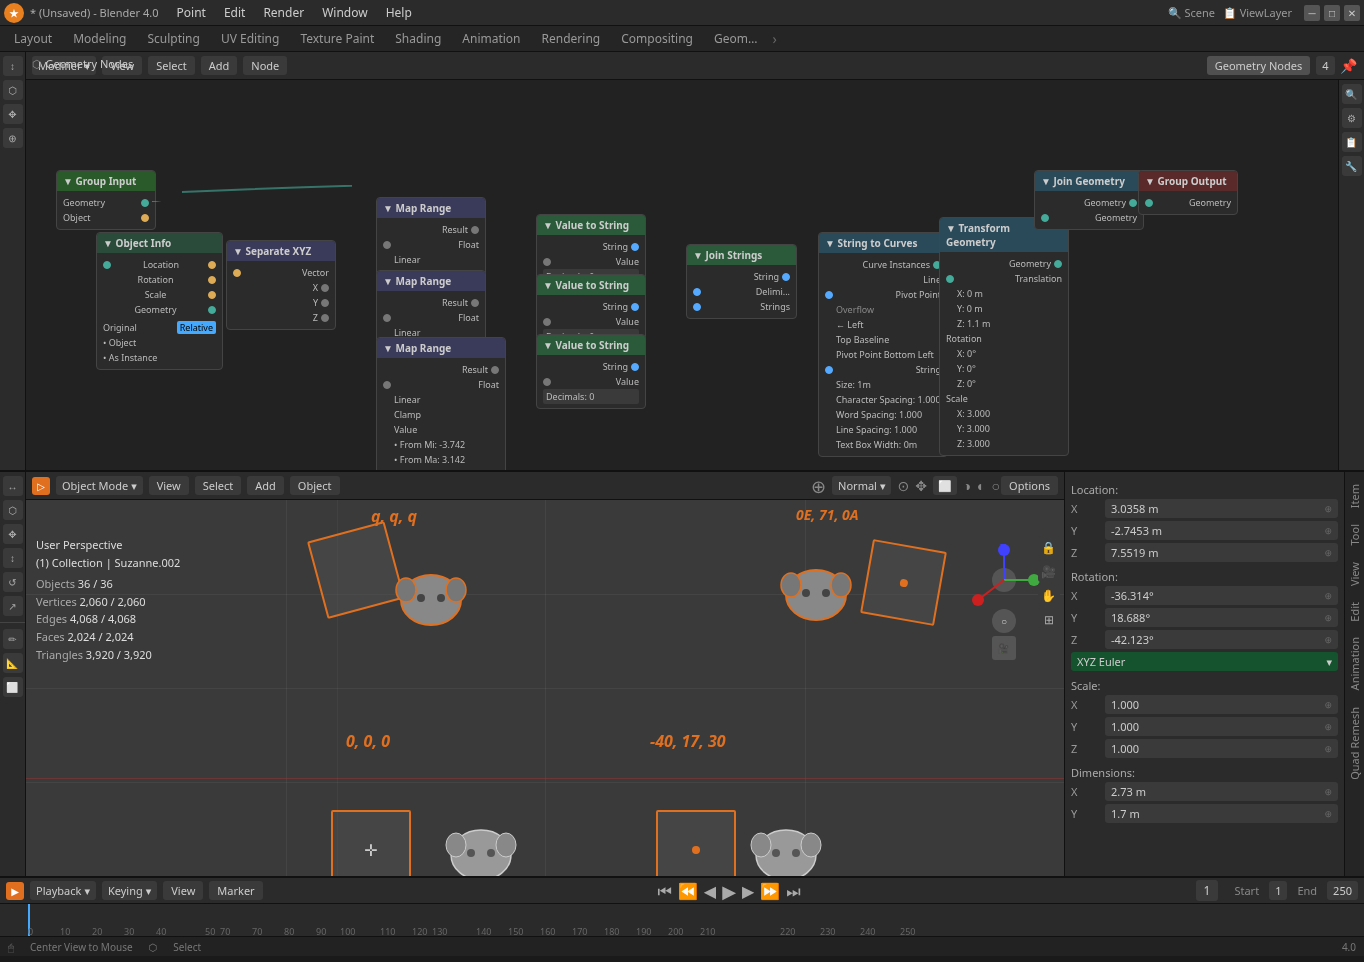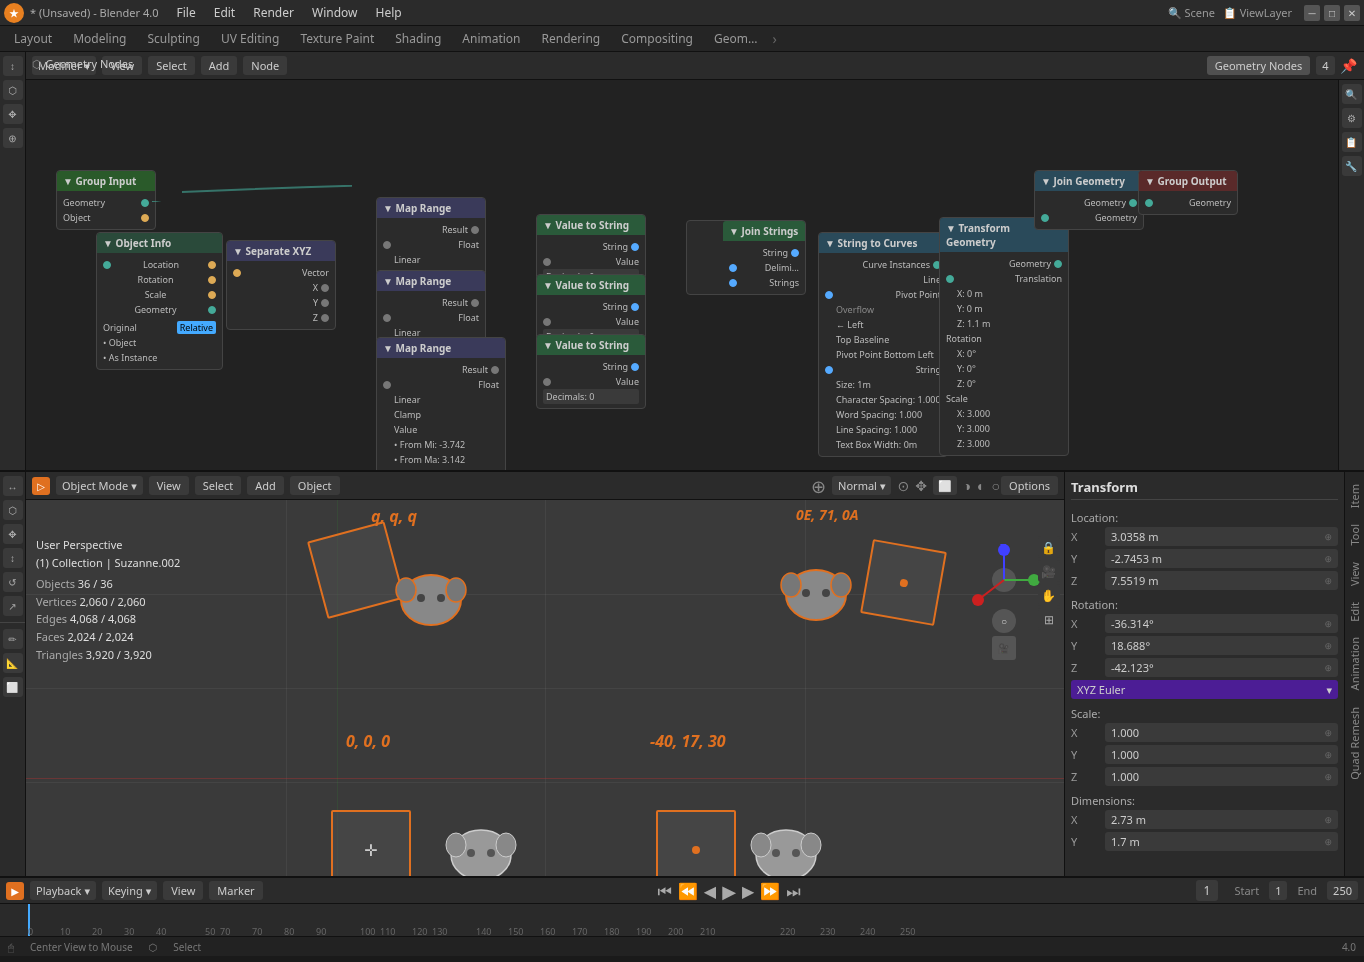--- a/index.html
+++ b/index.html
@@ -322,21 +322,21 @@
       color: #666;
       font-size: 9px;
     }
     .prop-subsection {
       color: #aaa;
       font-size: 11px;
       margin: 4px 0 2px 0;
     }
     .dropdown-select {
       width: 100%;
-      background: #4c1d95;
+      background: #14532d;
       border-radius: 3px;
       padding: 2px 6px;
       color: #ccc;
       font-size: 11px;
       display: flex;
       align-items: center;
       justify-content: space-between;
       margin-bottom: 3px;
     }
 
@@ -518,21 +518,21 @@
       cursor: pointer;
       z-index: 10;
     }
   </style>
 </head>
 <body>
 
 <div class="top-menu-bar">
   <div class="app-icon">★</div>
   <span class="title-text">* (Unsaved) - Blender 4.0</span>
-  <div class="menu-item">File</div>
+  <div class="menu-item">Point</div>
   <div class="menu-item">Edit</div>
   <div class="menu-item">Render</div>
   <div class="menu-item">Window</div>
   <div class="menu-item">Help</div>
   <div class="spacer"></div>
 
   <span style="font-size:11px;color:#999;margin-right:6px;">🔍 Scene</span>
   <span style="font-size:11px;color:#999;margin-right:10px;">📋 ViewLayer</span>
   <div class="window-controls">
     <div class="win-btn">─</div>
@@ -833,21 +833,21 @@
           <div class="node-row">
               <div class="node-socket socket-gray" style="margin-right:3px;"></div>
               <span>Value</span>
             </div>
           <div class="node-row" style="background:#3a3a3a;border-radius:2px;padding:1px 3px;">
               <span>Decimals: 0</span>
             </div>
         </div>
       </div>
 
-      <div class="node-box" style="left:660px;top:168px;width:120px;padding-left:36px;">
+      <div class="node-box" style="left:660px;top:192px;width:111px;">
         <div class="node-header-bar" style="background:#2a5a3a;">
           <span>▼ Join Strings</span>
         </div>
         <div class="node-body">
           <div class="node-row" style="justify-content:flex-end;">
               <span>String</span>
               <div class="node-socket socket-blue" style="margin-left:3px;"></div>
             </div>
           <div class="node-row">
               <div class="node-socket socket-blue" style="margin-right:3px;"></div>
@@ -1147,21 +1147,20 @@
         <div class="vp-side-icons">
           <div class="vp-icon-btn">🔒</div>
           <div class="vp-icon-btn">🎥</div>
           <div class="vp-icon-btn">✋</div>
           <div class="vp-icon-btn">⊞</div>
         </div>
       </div>
     </div>
 
     <div class="right-sidebar">
-      <div class="prop-section-title">Transform</div>
 
       <div class="prop-subsection">Location:</div>
       <div class="prop-row">
         <div class="prop-label">X</div>
         <div class="prop-value">
           <span>3.0358 m</span>
           <span class="prop-copy-icon">⊕</span>
         </div>
       </div>
       <div class="prop-row">
@@ -1292,21 +1291,21 @@
       <div class="ruler-mark" style="left:28px;">0</div>
       <div class="ruler-mark" style="left:60px;">10</div>
       <div class="ruler-mark" style="left:92px;">20</div>
       <div class="ruler-mark" style="left:124px;">30</div>
       <div class="ruler-mark" style="left:156px;">40</div>
       <div class="ruler-mark" style="left:188px;margin-left:17px;">50</div>
       <div class="ruler-mark" style="left:220px;">70</div>
       <div class="ruler-mark" style="left:252px;">70</div>
       <div class="ruler-mark" style="left:284px;">80</div>
       <div class="ruler-mark" style="left:316px;">90</div>
-      <div class="ruler-mark" style="left:360px;">100</div>
+      <div class="ruler-mark" style="left:340px;">100</div>
       <div class="ruler-mark" style="left:380px;">110</div>
       <div class="ruler-mark" style="left:412px;">120</div>
       <div class="ruler-mark" style="left:432px;">130</div>
       <div class="ruler-mark" style="left:476px;">140</div>
       <div class="ruler-mark" style="left:508px;">150</div>
       <div class="ruler-mark" style="left:540px;">160</div>
       <div class="ruler-mark" style="left:572px;">170</div>
       <div class="ruler-mark" style="left:604px;">180</div>
       <div class="ruler-mark" style="left:636px;">190</div>
       <div class="ruler-mark" style="left:668px;">200</div>

